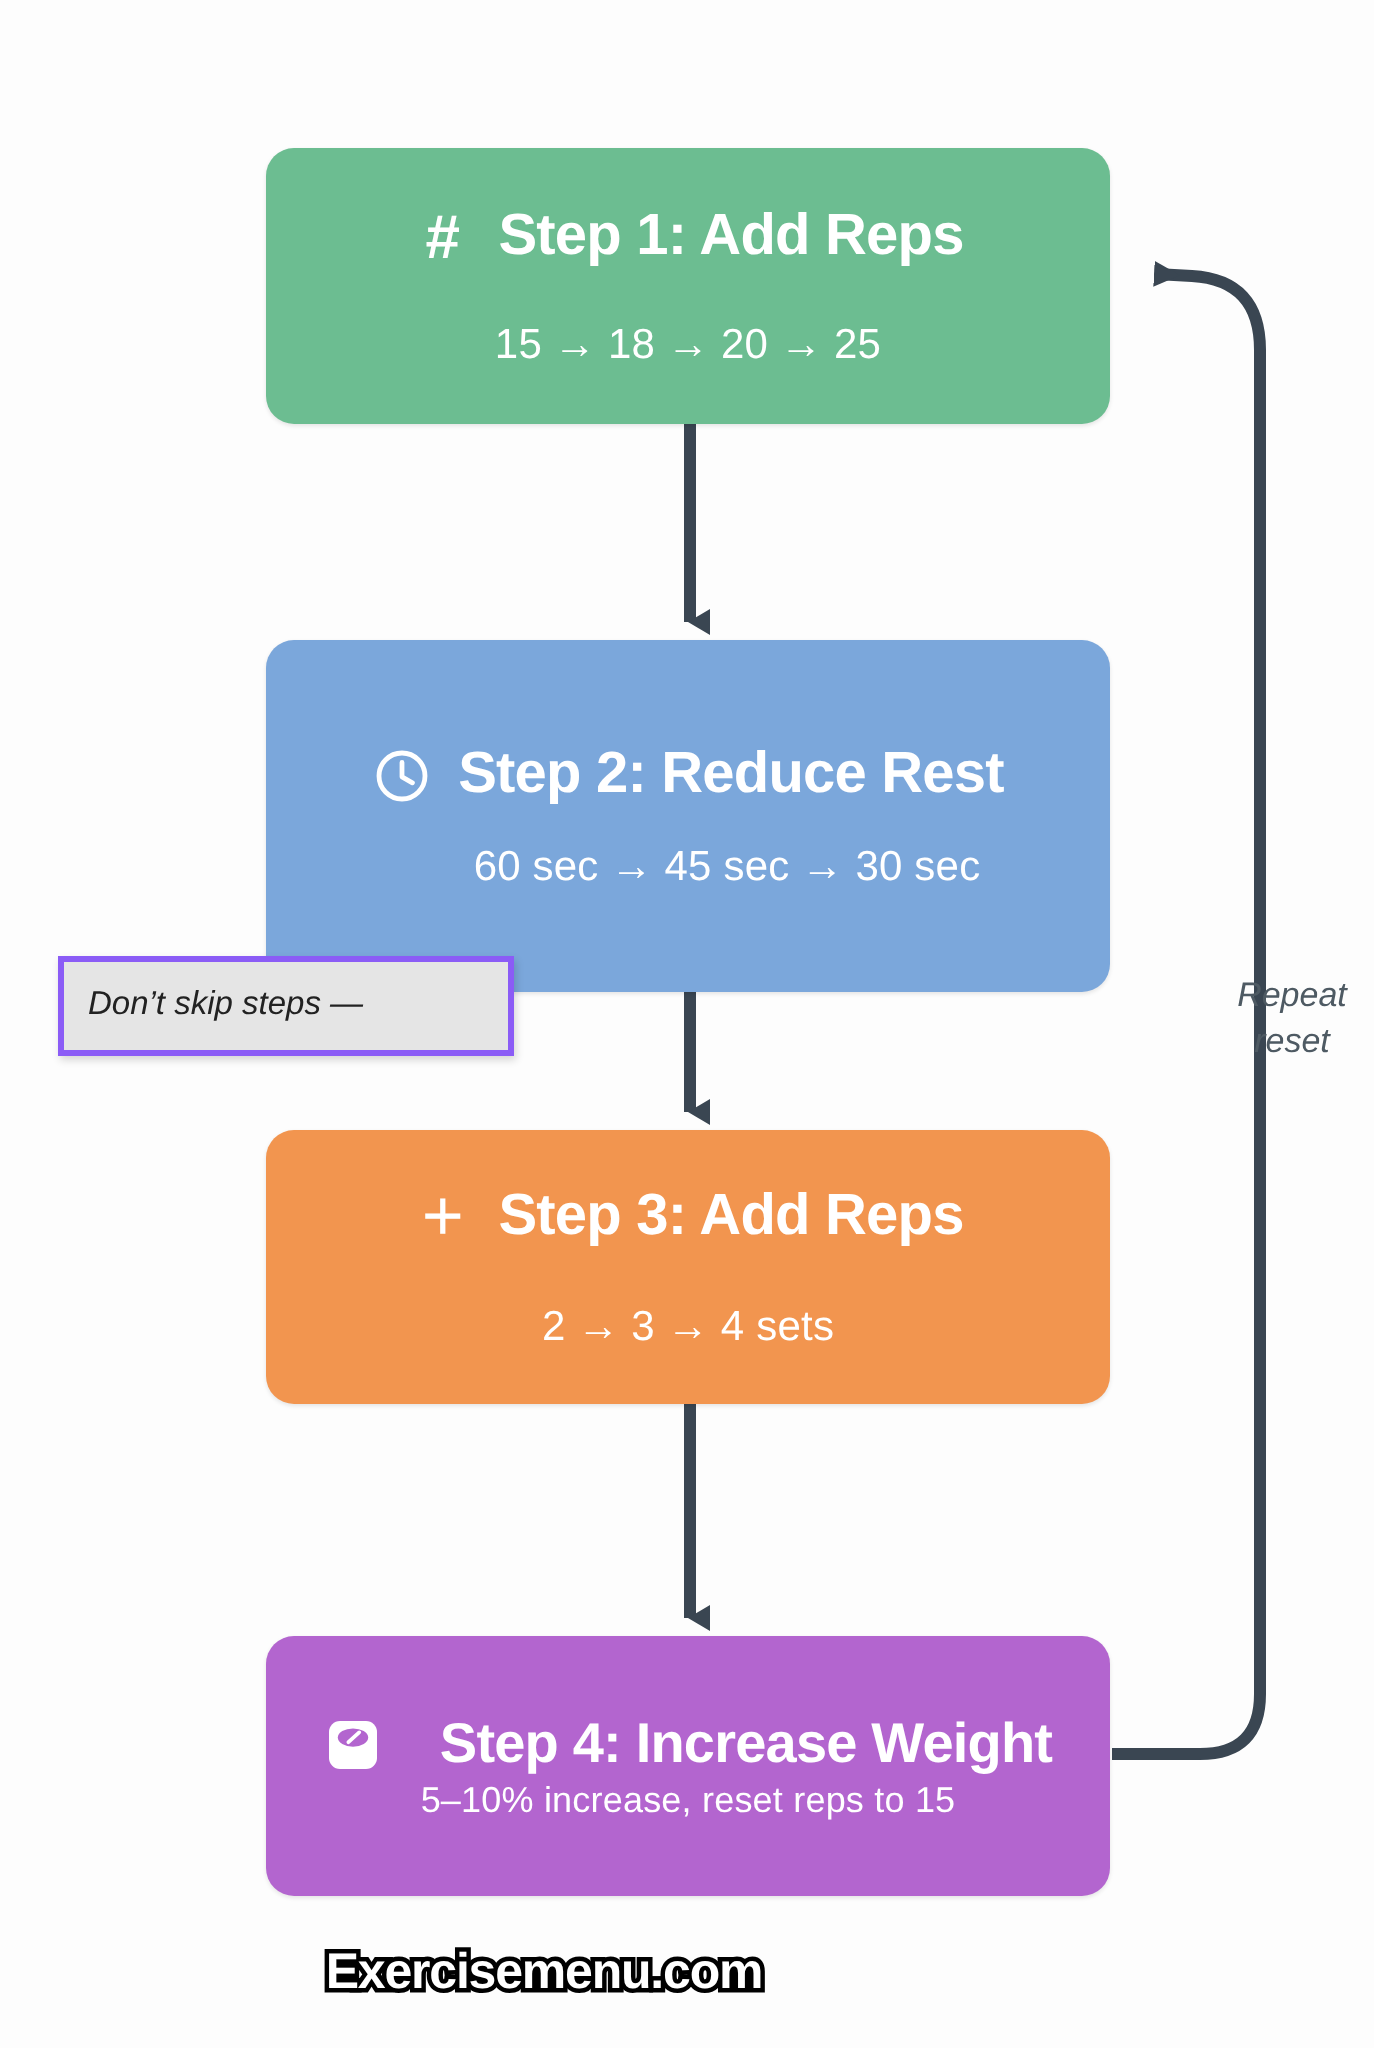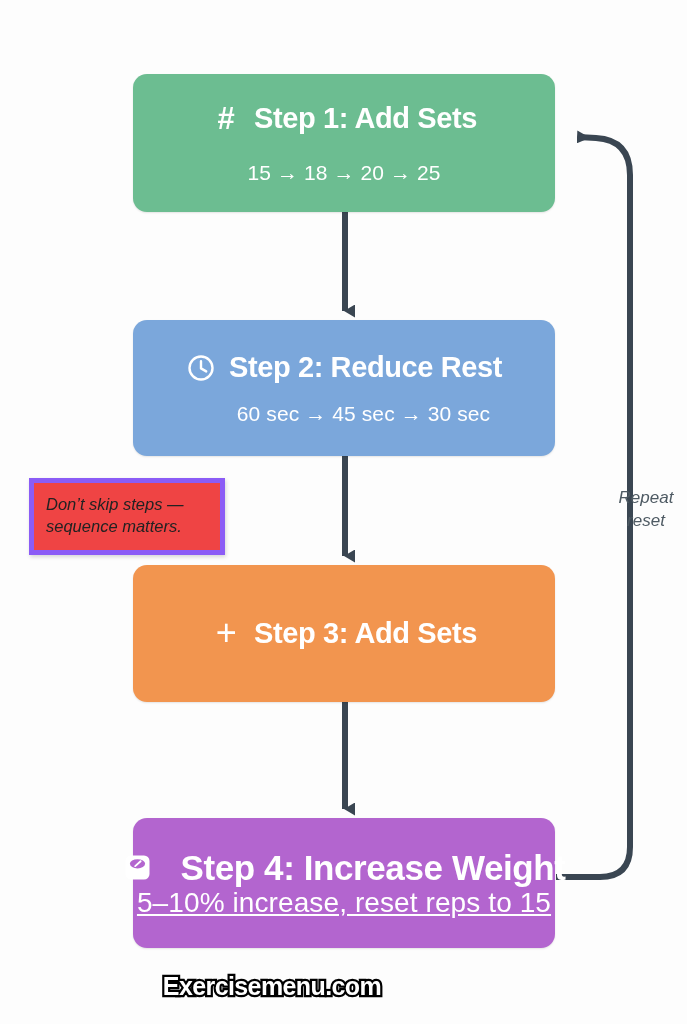--- a/index.html
+++ b/index.html
@@ -68,49 +68,49 @@
     line-height: 1;
   }
   .plus-icon {
     font-size: 36px;
     font-weight: 500;
     color: #ffffff;
     line-height: 0.8;
   }
 
   #step1 { top: 74px;  height: 138px; }
-  #step2 { top: 320px; height: 136px; }
+  #step2 { top: 320px; height: 176px; }
   #step3 { top: 565px; height: 137px; }
   #step4 { top: 818px; height: 130px; }
 
-  #step4 .step-title { font-size: 35px; gap: 28px; }
-  #step4 .step-detail { font-size: 28px; margin-top: 4px; text-decoration: underline; }
+  #step4 .step-title { font-size: 28px; gap: 28px; }
+  #step4 .step-detail { font-size: 18px; margin-top: 4px; }
   #step2 .step-detail { margin-top: 20px; margin-left: 39px; }
 
   
   .connector {
     position: absolute;
     left: 0;
     top: 0;
     width: 687px;
     height: 1024px;
     z-index: 2;
     pointer-events: none;
   }
 
   
   #sticky-note {
     position: absolute;
     left: 29px;
     top: 478px;
-    width: 196px;
+    width: 228px;
     padding: 10px 12px 12px 12px;
     box-sizing: border-box;
-    background: #ef4444;
-    border: 5px solid #8b5cf6;
+    background: #e5e5e5;
+    border: 3px solid #8b5cf6;
     color: #222222;
     font-style: italic;
     font-size: 16.5px;
     line-height: 1.36;
     box-shadow: 1px 2px 4px rgba(0,0,0,0.16);
     z-index: 5;
   }
 
   
   #repeat-label {
@@ -160,62 +160,62 @@
     <line x1="345" y1="212" x2="345" y2="311" stroke="#3a4652" stroke-width="6" marker-end="url(#arrowdown)"></line>
     <line x1="345" y1="456" x2="345" y2="556" stroke="#3a4652" stroke-width="6" marker-end="url(#arrowdown)"></line>
     <line x1="345" y1="702" x2="345" y2="809" stroke="#3a4652" stroke-width="6" marker-end="url(#arrowdown)"></line>
 
     <path d="M 556,877 L 600,877 Q 630,877 630,847 L 630,175 Q 630,140 596,138 L 578,137" fill="none" stroke="#3a4652" stroke-width="6" stroke-linecap="butt" marker-end="url(#arrowleft)"></path>
   </svg>
 
   <div class="step-box" id="step1" style="background:#6cbd91">
     <div class="step-title">
       <span class="step-icon hash-icon">#</span>
-      <span>Step 1: Add Sets</span>
+      <span>Step 1: Add Reps</span>
     </div>
     <div class="step-detail">15 → 18 → 20 → 25</div>
   </div>
 
   <div class="step-box" id="step2" style="background:#7ba7db">
     <div class="step-title">
       <span class="step-icon">
         <svg width="28" height="28" viewBox="0 0 28 28" xmlns="http://www.w3.org/2000/svg">
           <circle cx="14" cy="14" r="11.5" fill="none" stroke="#ffffff" stroke-width="2.4"></circle>
           <path d="M14 7.2 L14 14.4 L19.2 17.4" fill="none" stroke="#ffffff" stroke-width="2.4" stroke-linecap="round" stroke-linejoin="round"></path>
         </svg>
       </span>
       <span>Step 2: Reduce Rest</span>
     </div>
     <div class="step-detail">60 sec → 45 sec → 30 sec</div>
   </div>
 
   <div class="step-box" id="step3" style="background:#f2954f">
     <div class="step-title">
       <span class="step-icon plus-icon">+</span>
-      <span>Step 3: Add Sets</span>
-    </div>
+      <span>Step 3: Add Reps</span>
+    </div>
+    <div class="step-detail">2 → 3 → 4 sets</div>
   </div>
 
   <div class="step-box" id="step4" style="background:#b365cf">
     <div class="step-title">
       <span class="step-icon">
         <svg width="27" height="27" viewBox="0 0 27 27" xmlns="http://www.w3.org/2000/svg">
           <rect x="1.5" y="1.5" width="24" height="24" rx="5.5" fill="#ffffff"></rect>
           <ellipse cx="13.5" cy="9.8" rx="7.6" ry="4.6" fill="#b365cf"></ellipse>
           <path d="M16.6 7.2 L11.2 12.1" stroke="#ffffff" stroke-width="1.9" stroke-linecap="round"></path>
         </svg>
       </span>
       <span>Step 4: Increase Weight</span>
     </div>
     <div class="step-detail">5–10% increase, reset reps to 15</div>
   </div>
 
   <div id="sticky-note">
     <div>Don’t skip steps —</div>
-    <div>sequence matters.</div>
   </div>
 
   <div id="repeat-label">
     <div>Repeat</div>
     <div>reset</div>
   </div>
 
   <div id="watermark">Exercisemenu.com</div>
 
 </div>

